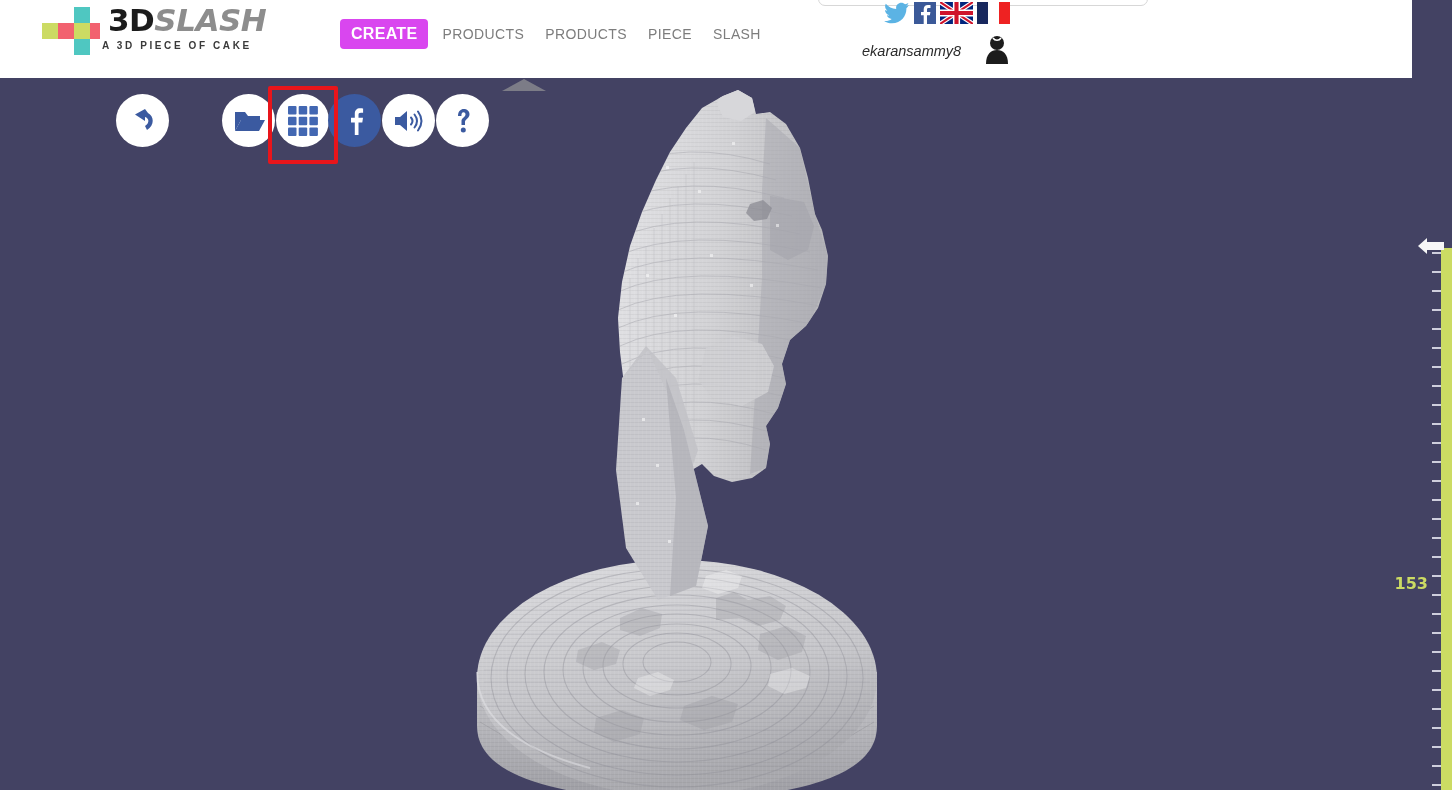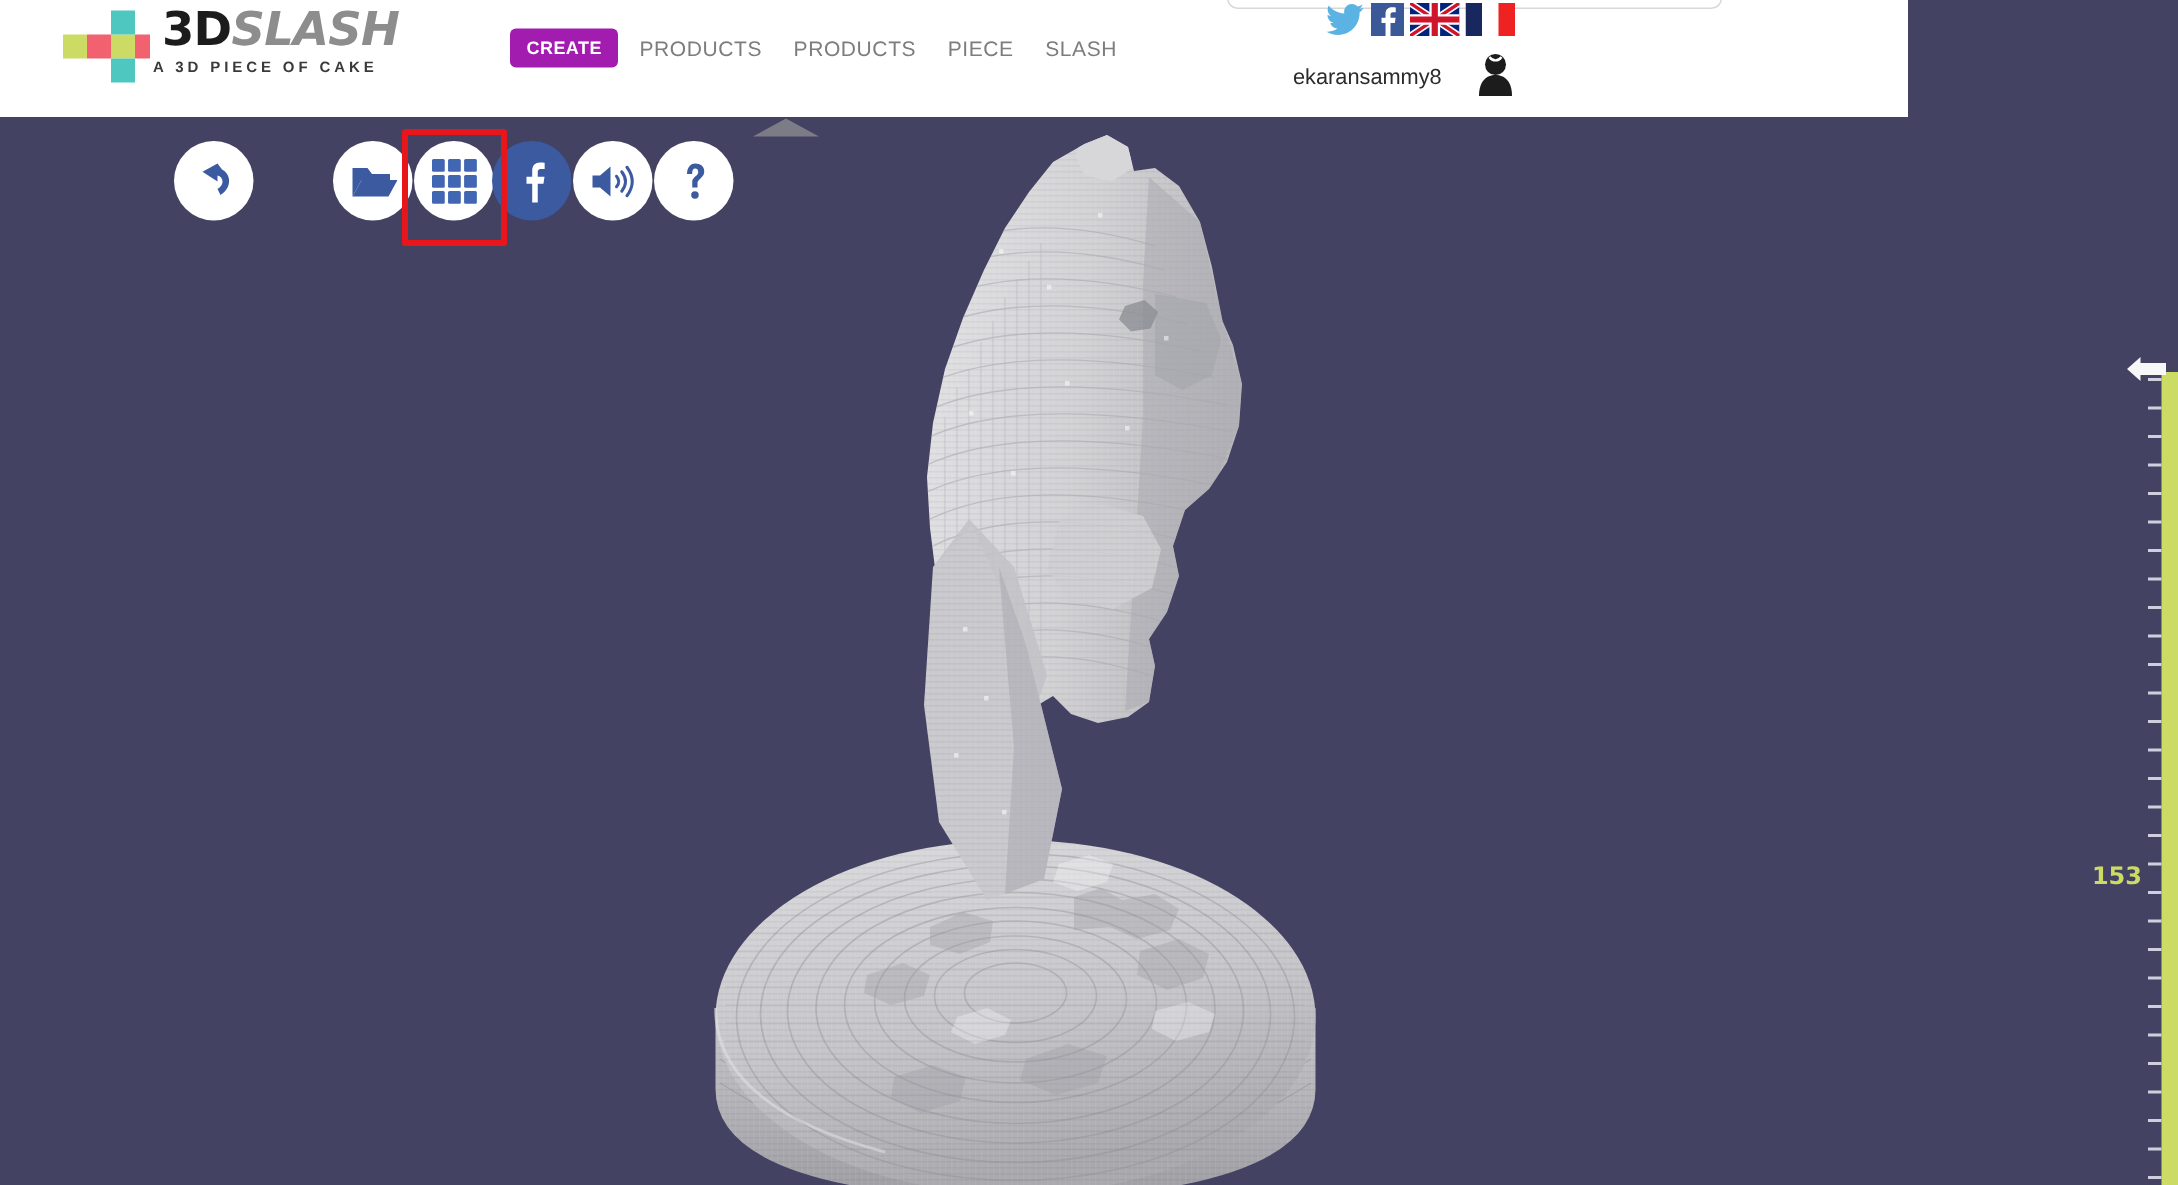--- a/index.html
+++ b/index.html
@@ -6,21 +6,21 @@
   html, body {
     width: 1452px; height: 790px;
     overflow: hidden;
     font-family: "Liberation Sans", sans-serif;
     background: #434263;
   }
 
   
   .header {
     position: absolute; top: 0; left: 0;
-    width: 1272px; height: 78px;
+    width: 1412px; height: 78px;
     background: #ffffff;
     z-index: 40;
   }
 
   .brand { position: absolute; left: 42px; top: 2px; width: 240px; height: 58px; }
 
   .logo-cross { position: absolute; left: 0; top: 4px; width: 58px; height: 50px; }
   .logo-cross span { position: absolute; display: block; }
 
   .logo-text {
@@ -32,43 +32,43 @@
   .logo-slash { color: #8d8d8d; font-style: italic; }
 
   .logo-tag {
     position: absolute; left: 60px; top: 38px;
     font-size: 10px; font-weight: bold; color: #3a3a3a;
     letter-spacing: 2.6px;
   }
 
   .nav { position: absolute; left: 340px; top: 19px; display: flex; align-items: center; gap: 0px; }
   .nav-create {
-    background: #a21caf; color: #ffffff;
-    font-size: 12px; font-weight: bold; letter-spacing: 0.3px;
+    background: #d946ef; color: #ffffff;
+    font-size: 16px; font-weight: bold; letter-spacing: 0.3px;
     padding: 7px 11px 7px 11px; border-radius: 4px;
     margin-right: 14px; line-height: 1; text-align: center;
   }
   .nav-link {
     color: #7d7d7d; font-size: 14px; letter-spacing: 0.4px;
     margin-right: 21px; white-space: nowrap;
   }
 
   
   .top-popup {
     position: absolute; left: 818px; top: -12px;
     width: 330px; height: 18px;
     background: #ffffff; border: 1px solid #d7d7d7;
     border-radius: 7px; z-index: 45;
   }
 
   
   .userbox { position: absolute; left: 862px; top: 0px; width: 190px; height: 70px; z-index: 50; }
   .social-row { position: absolute; left: 22px; top: 2px; display: flex; align-items: center; gap: 4px; }
   .flag-row-item { display: block; }
-  .user-row { position: absolute; left: 0px; top: 34px; display: flex; align-items: center; gap: 24px; }
+  .user-row { position: absolute; left: 0px; top: 34px; display: flex; align-items: center; gap: 24px; font-style: italic; }
   .username { font-size: 14.5px; color: #2b2b2b; }
 
   
   .canvas {
     position: absolute; left: 0; top: 78px;
     width: 1452px; height: 712px;
     background: #434263;
     overflow: hidden;
   }
 

